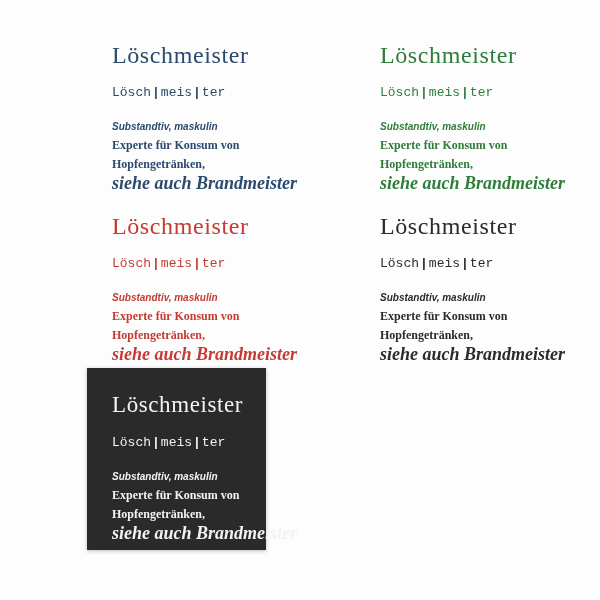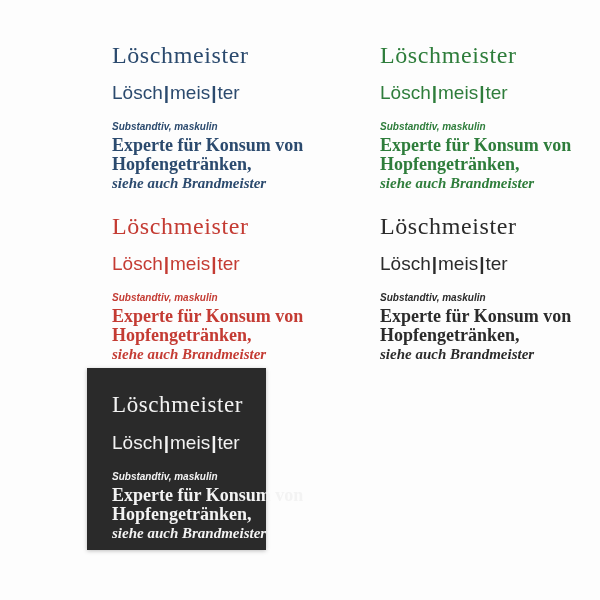--- a/index.html
+++ b/index.html
@@ -18,47 +18,47 @@
   }
   .title {
     font-family: "Liberation Serif", serif;
     font-weight: 500;
     font-size: 24px;
     line-height: 30px;
     letter-spacing: 0.6px;
     margin: 0 0 13px 0;
   }
   .syllables {
-    font-family: Liberation Sans, sans-serif;
-    font-size: 19px;
+    font-family: Liberation Mono, monospace;
+    font-size: 13px;
     line-height: 20px;
     margin: 0 0 14px 0;
   }
   .syllables .bar {
     font-weight: 700;
     margin: 0 1px;
   }
   .wordclass {
     font-family: "Liberation Sans", sans-serif;
     font-style: italic;
     font-weight: 600;
     font-size: 10px;
     line-height: 19px;
   }
   .def {
     font-family: "Liberation Serif", serif;
     font-weight: 600;
-    font-size: 18px;
+    font-size: 12px;
     line-height: 19px;
   }
   .seealso {
     font-family: "Liberation Serif", serif;
     font-style: italic;
     font-weight: 600;
-    font-size: 15px;
+    font-size: 18px;
     line-height: 19px;
   }
   .dark-card {
     position: absolute;
     left: 87px;
     top: 368px;
     width: 179px;
     height: 182px;
     padding: 22px 12px 0 25px;
     box-shadow: 0 1px 4px rgba(0,0,0,0.25);

